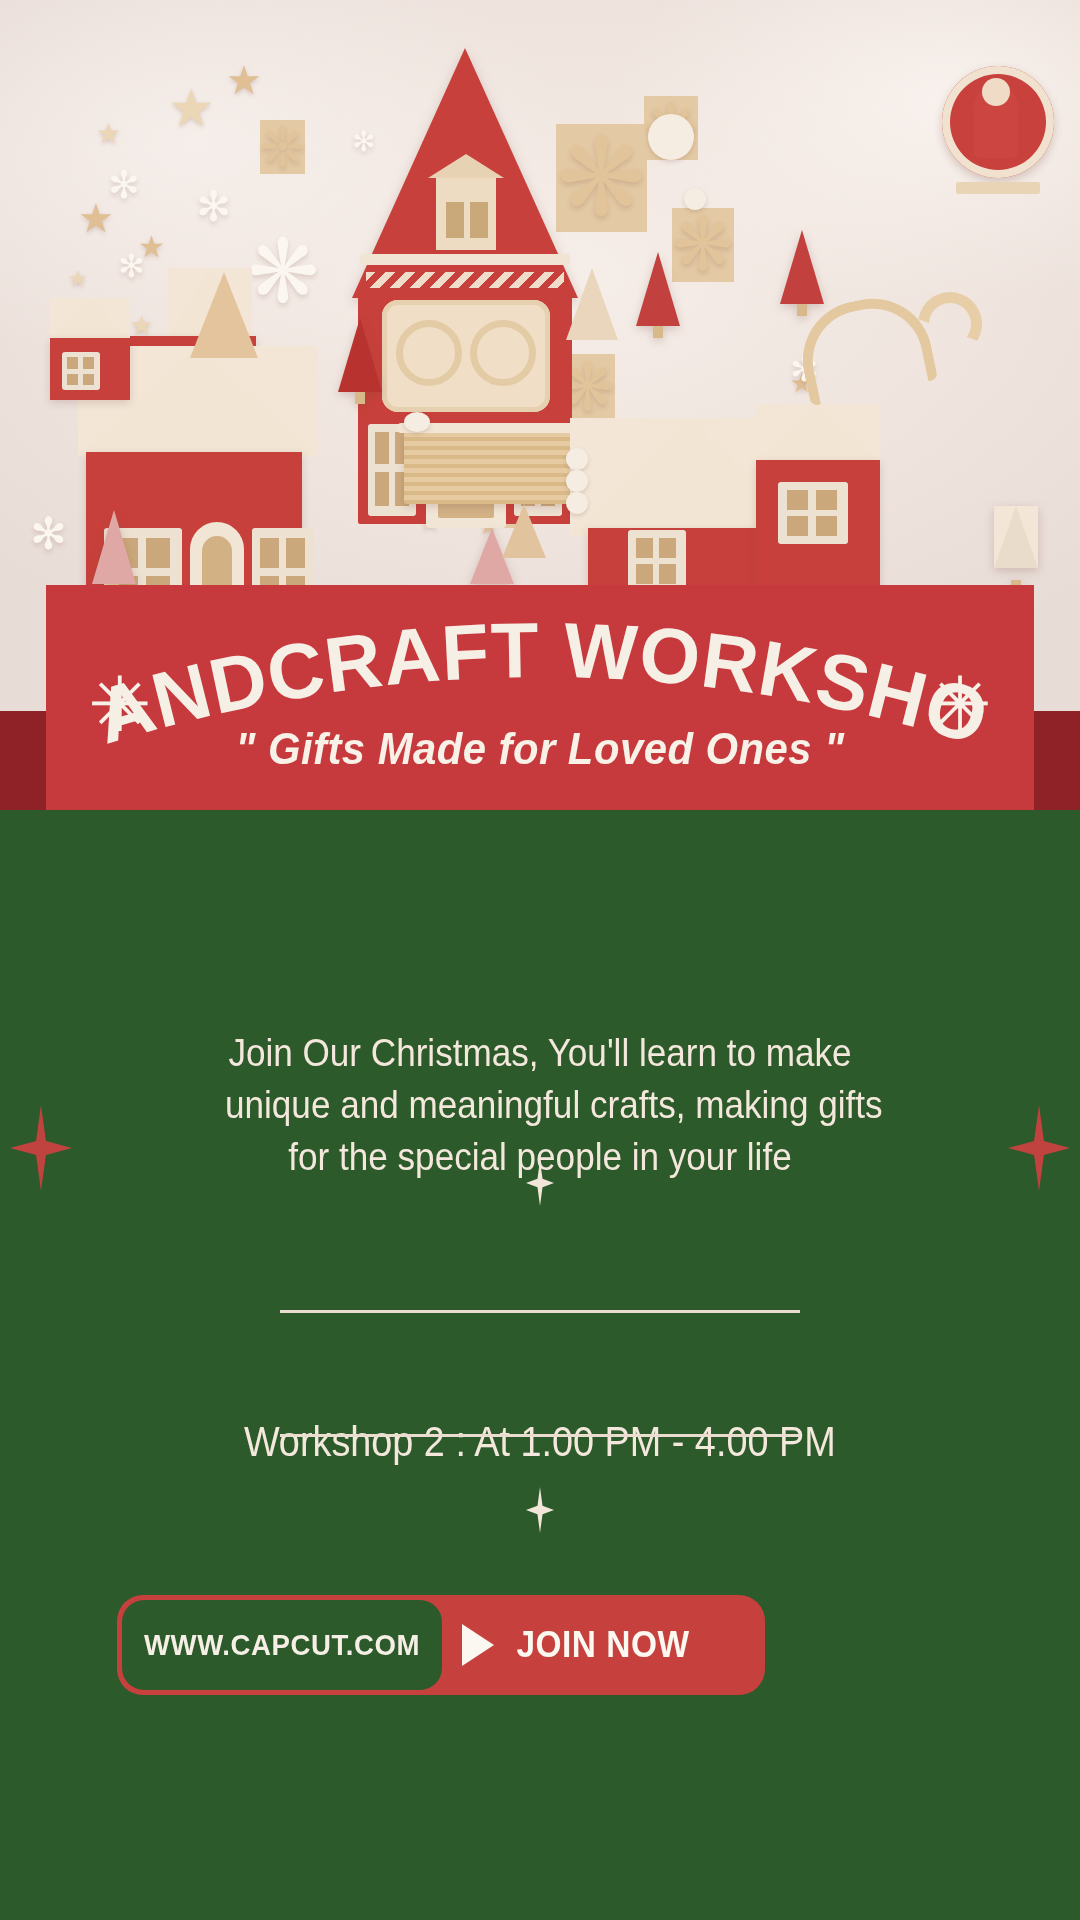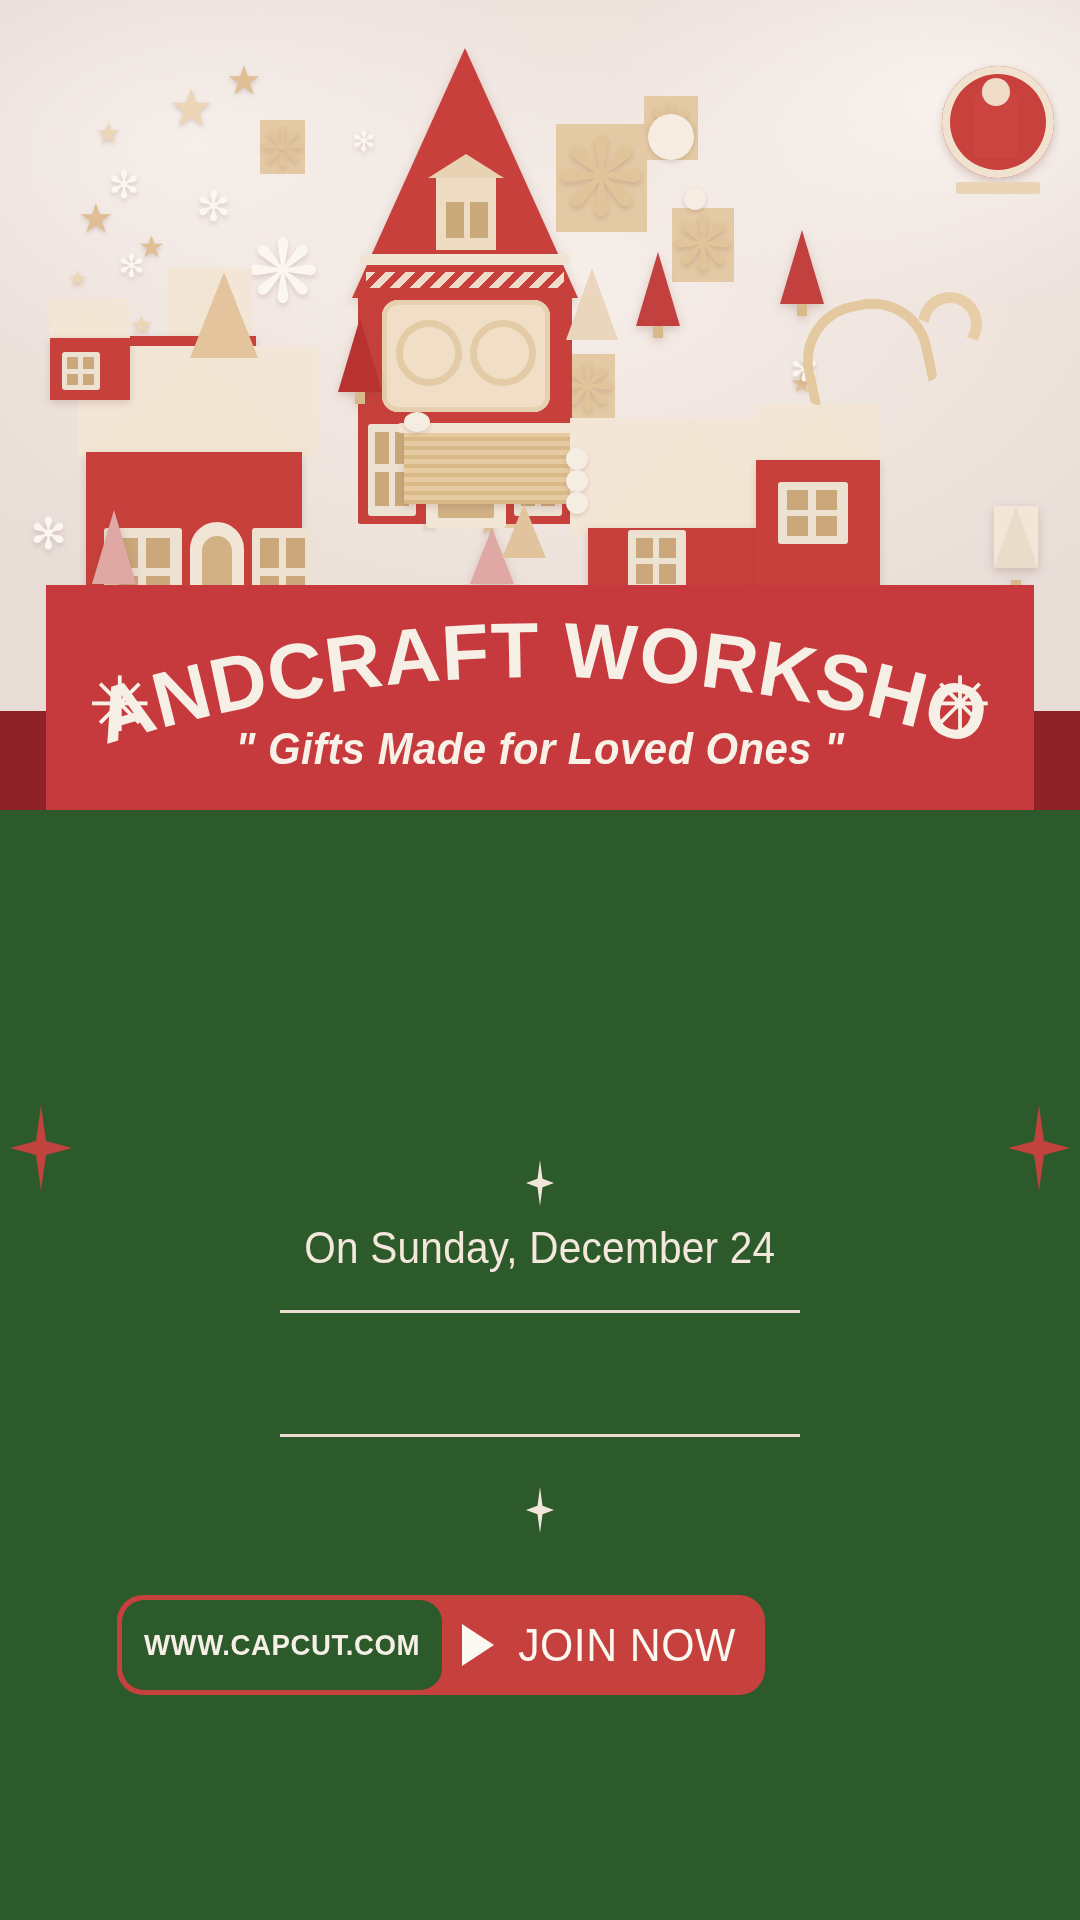--- a/index.html
+++ b/index.html
@@ -312,21 +312,21 @@
   .cta-join{
     position:absolute; left:345px; top:0; height:100px;
     display:flex; align-items:center; gap:16px;
   }
   .play-tri{
     width:0;height:0;
     border-top:21px solid transparent; border-bottom:21px solid transparent;
     border-left:32px solid #FBF7F1;
   }
   .cta-join .lbl{
-    color:#FBF7F1; font-size:46px; font-weight:400; letter-spacing:.5px;
+    color:#FBF7F1; font-size:36px; font-weight:700; letter-spacing:.5px;
   }
   .cta-join .lbl span{ display:inline-block; transform:scaleX(.93); }
 </style>
 </head>
 <body>
 
 <div id="poster">
 
   <div class="photo">
     <div class="photo-shade"></div>
@@ -501,27 +501,32 @@
 
       <div class="subtitle">" Gifts Made for Loved Ones "</div>
     </div>
   </div>
 
   <div class="green"></div>
 
   <div class="spark l"></div>
   <div class="spark r"></div>
 
+  <div class="body-copy">
+    <span class="ln">Join Our Christmas, You'll learn to make</span>
+    <span class="ln">unique and meaningful crafts, making gifts</span>
+    <span class="ln">for the special people in your life</span>
+  </div>
 
   <div class="divsparkle" id="sparkle1"></div>
 
-  <div class="date"><span>On Sunday, December 24</span></div>
 
   <div class="rule" id="rule1"></div>
 
+  <div class="wsrow" id="ws2"><span>Workshop 2  :  At  1.00 PM - 4.00 PM</span></div>
 
   <div class="rule" id="rule2"></div>
 
 
   <div class="divsparkle" id="sparkle2"></div>
 
 
   <div class="cta">
     <div class="cta-url">
       <span>WWW.CAPCUT.COM</span>

